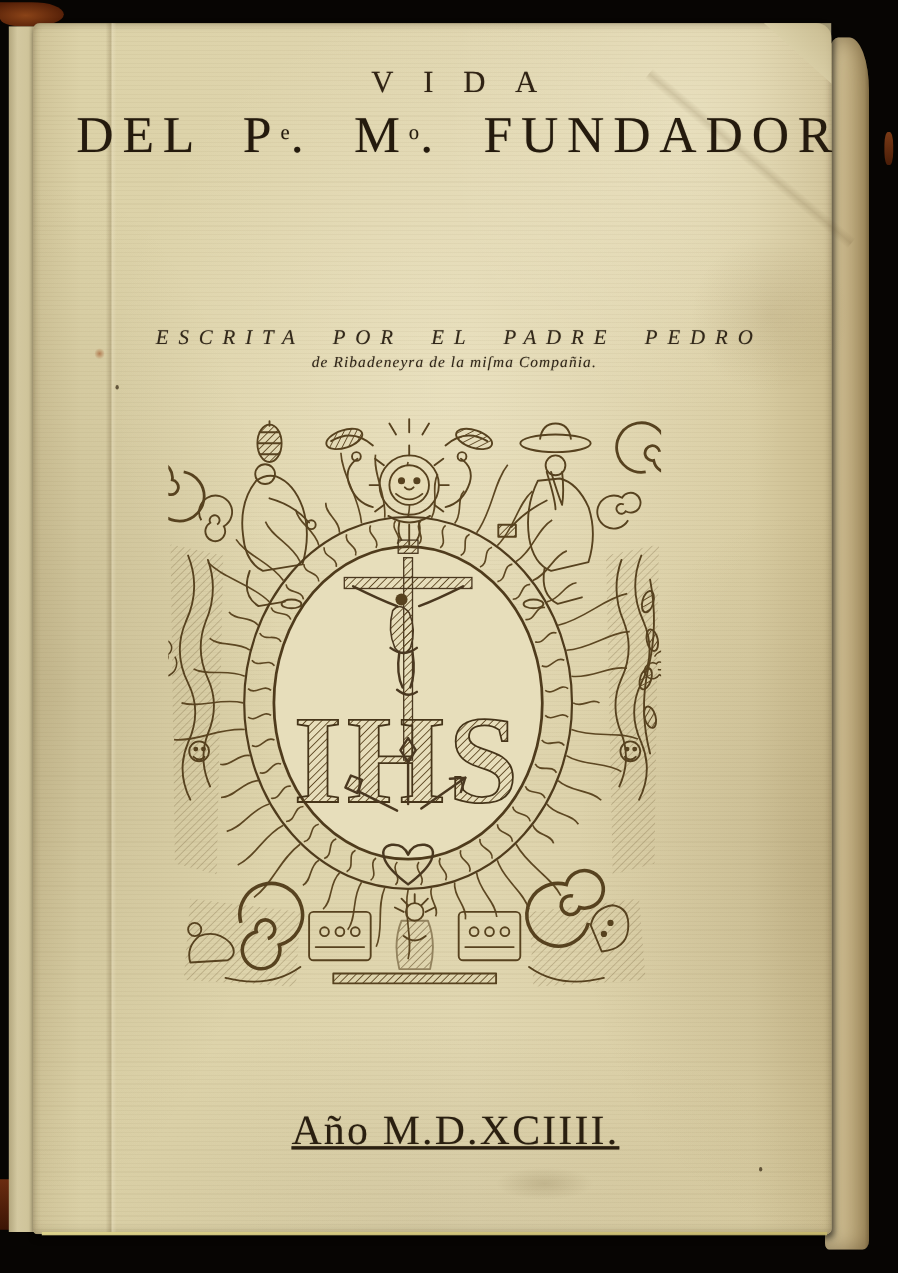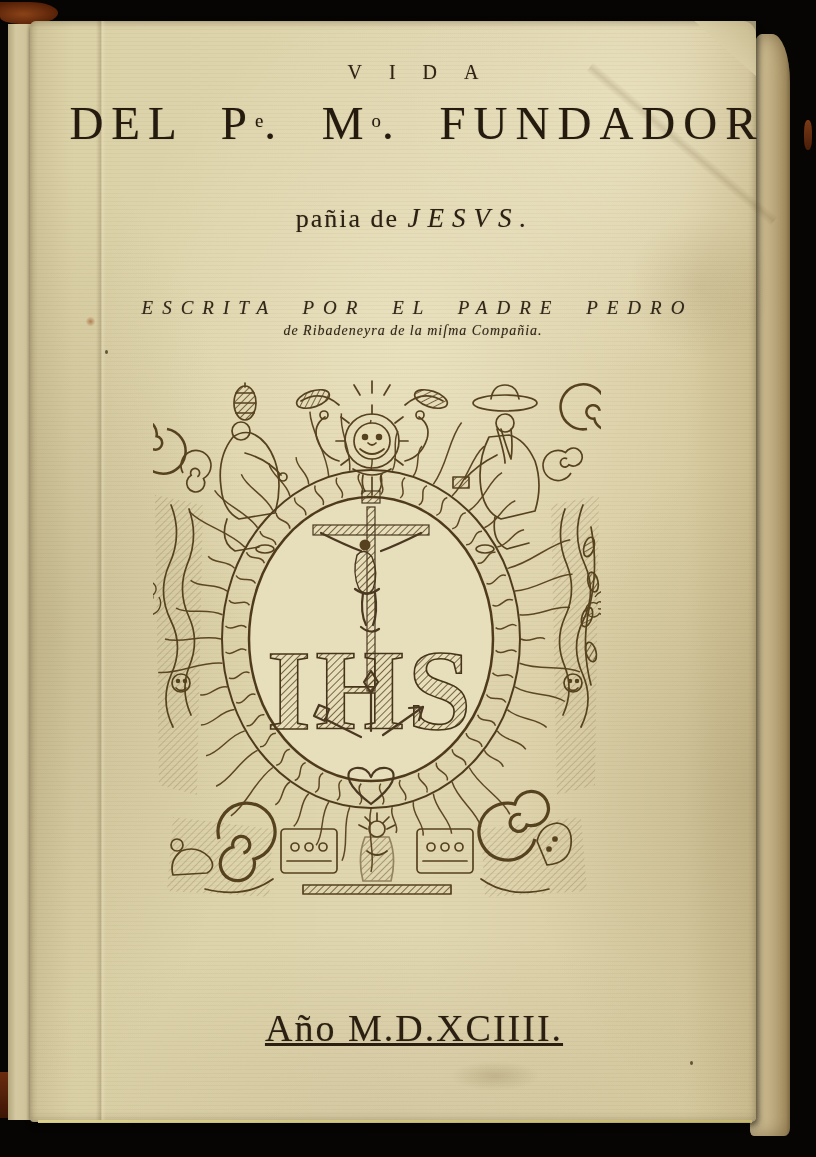--- a/index.html
+++ b/index.html
@@ -50,21 +50,21 @@
     background:radial-gradient(circle,rgba(150,64,20,.55),transparent 70%);}
   .stain.s2{left:600px;top:190px;width:140px;height:150px;
     background:radial-gradient(circle,rgba(120,95,50,.13),transparent 70%);}
   .stain.s3{left:420px;top:1040px;width:90px;height:30px;
     background:radial-gradient(ellipse,rgba(100,80,40,.18),transparent 70%);}
   .speck{position:absolute;width:3px;height:4px;background:rgba(50,35,15,.7);border-radius:50%;}
 
   
   .tx{position:absolute;left:22px;right:-18px;text-align:center;line-height:1;
       color:#2b2013;text-shadow:0 0 1px rgba(43,32,18,.35);white-space:nowrap;}
-  .t1{top:41px;font-size:20px;letter-spacing:27px;text-indent:27px;color:#302314;}
+  .t1{top:41px;font-size:28px;letter-spacing:27px;text-indent:27px;color:#302314;}
   .t2{top:79px;font-size:47px;letter-spacing:8px;word-spacing:18px;text-indent:8px;color:#241a0d;}
   .t2 .sup{font-size:.40em;vertical-align:.62em;letter-spacing:1px;}
   .t3{top:144px;font-size:25px;letter-spacing:5px;word-spacing:5px;text-indent:5px;color:#292012;}
   .t4{top:184px;font-size:26px;text-indent:4px;}
   .t4 .roman{letter-spacing:2px;}
   .t4 .caps{font-style:italic;letter-spacing:8px;font-size:27px;}
   .t5{top:277px;font-style:italic;font-size:19px;letter-spacing:9px;word-spacing:12px;
       text-indent:9px;color:#32281a;}
   .t6{top:303px;font-style:italic;font-size:14px;letter-spacing:1px;color:#32281a;}
   .t7{top:917px;font-size:44px;letter-spacing:2px;color:#2a1f10;}
@@ -94,21 +94,20 @@
   <div class="stain s1"></div>
   <div class="stain s2"></div>
   <div class="stain s3"></div>
   <div class="speck" style="left:75px;top:329px"></div>
   <div class="speck" style="left:660px;top:1040px"></div>
   <div class="speck" style="left:330px;top:640px"></div>
   <div class="bottom-edge"></div>
 
   <div class="tx t1">VIDA</div>
   <div class="tx t2"><span>DEL P</span><span class="sup">e</span><span>. M</span><span class="sup">o</span><span>. FUNDADOR</span></div>
-  <div class="tx t4"><span class="roman">pañia de&nbsp;</span><span class="caps">JESVS.</span></div>
 
   <div class="tx t5">ESCRITA POR EL PADRE PEDRO</div>
   <div class="tx t6">de Ribadeneyra de la miſma Compañia.</div>
 
   <svg id="emblem" width="448" height="532" viewBox="0 0 448 532">
     <defs>
       <pattern id="hatch" width="5" height="5" patternUnits="userSpaceOnUse" patternTransform="rotate(45)">
         <line x1="0" y1="0" x2="0" y2="5" stroke="#5d4722" stroke-width="1.6"></line>
       </pattern>
       <path id="curl" d="M0 0 a15 15 0 1 1 15 15 a9 9 0 1 1 -9 -9 a4.5 4.5 0 1 1 4.5 4.5"></path>

